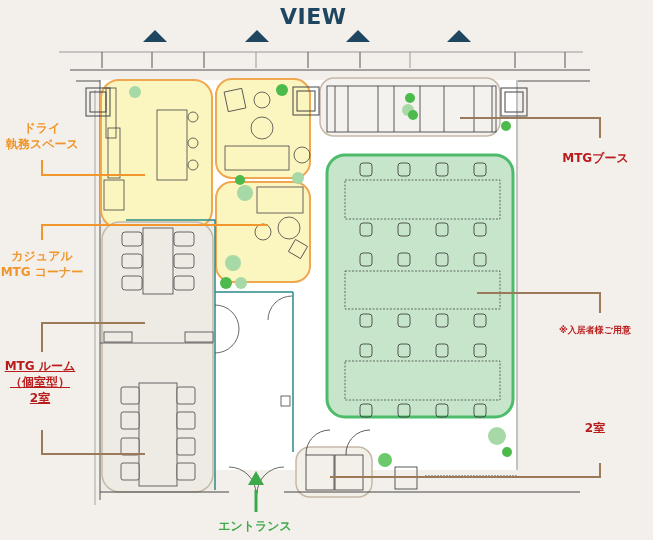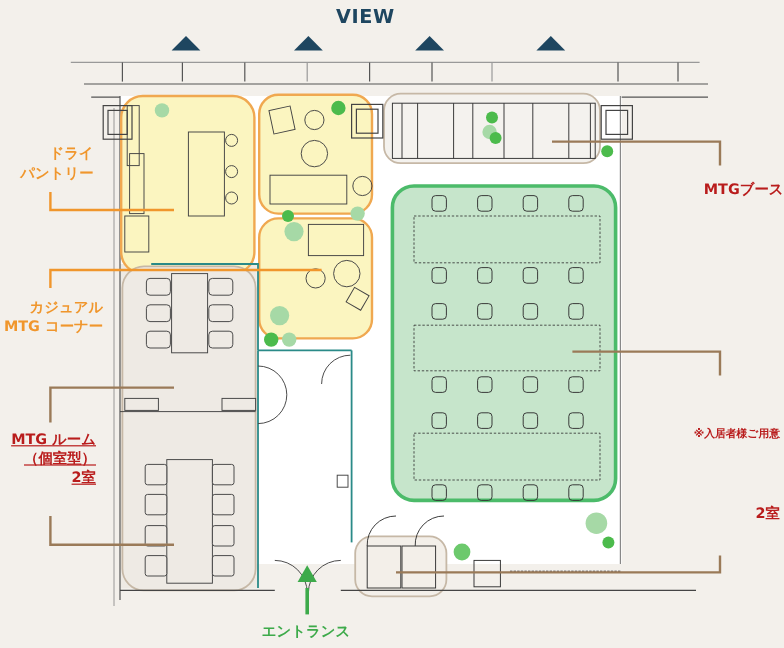--- a/index.html
+++ b/index.html
@@ -1,24 +1,24 @@
 <!DOCTYPE html>
 <html><head>
 <meta charset="utf-8">
 <style>
   html, body { margin: 0; padding: 0; }
   body { width: 653px; height: 540px; background: #f3f0eb; position: relative; overflow: hidden; font-family: "DejaVu Sans", sans-serif; }
   #plan { position: absolute; left: 0; top: 0; width: 653px; height: 540px; }
   .lbl { position: absolute; text-align: center; font-weight: bold; line-height: 1.35; white-space: nowrap; }
-  .lbl span { display: block; text-align: right; }
+  .lbl span { display: block; }
   .orange { color: #f0962c; }
   .brown { color: #b91c1c; }
   .green { color: #3daa4a; }
-  .view { position: absolute; left: 280px; top: 4px; font-size: 16px; font-weight: bold; color: #1e4660; letter-spacing: 0.5px; }
-  .small { font-size: 9px; margin-top: 32px; }
+  .view { position: absolute; left: 280px; top: 4px; font-size: 22px; font-weight: bold; color: #1e4660; letter-spacing: 0.5px; }
+  .small { font-size: 9px; }
   .med { font-size: 12px; }
 </style>
 </head>
 <body>
 
 <svg id="plan" viewBox="0 0 653 540" xmlns="http://www.w3.org/2000/svg">
 
   <g fill="#1e4660">
     <polygon points="143,42 155,30 167,42"></polygon>
     <polygon points="245,42 257,30 269,42"></polygon>
@@ -199,21 +199,21 @@
   <g fill="#3daa4a" stroke="#3daa4a">
     <line x1="256" y1="490" x2="256" y2="512" stroke-width="3"></line>
     <polygon points="248,485 256,471 264,485" stroke="none"></polygon>
   </g>
 </svg>
 
 <div class="view">VIEW</div>
 
 <div class="lbl orange med" style="left:6px;top:120px;width:72px;">
   <span>ドライ</span>
-  <span>パントリー</span>
+  <span>執務スペース</span>
 </div>
 
 <div class="lbl orange med" style="left:-2px;top:248px;width:88px;">
   <span>カジュアル</span>
   <span>MTG コーナー</span>
 </div>
 
 <div class="lbl brown med" style="left:0px;top:358px;width:80px;text-decoration:underline;">
   <span>MTG ルーム</span>
   <span>（個室型）</span>

